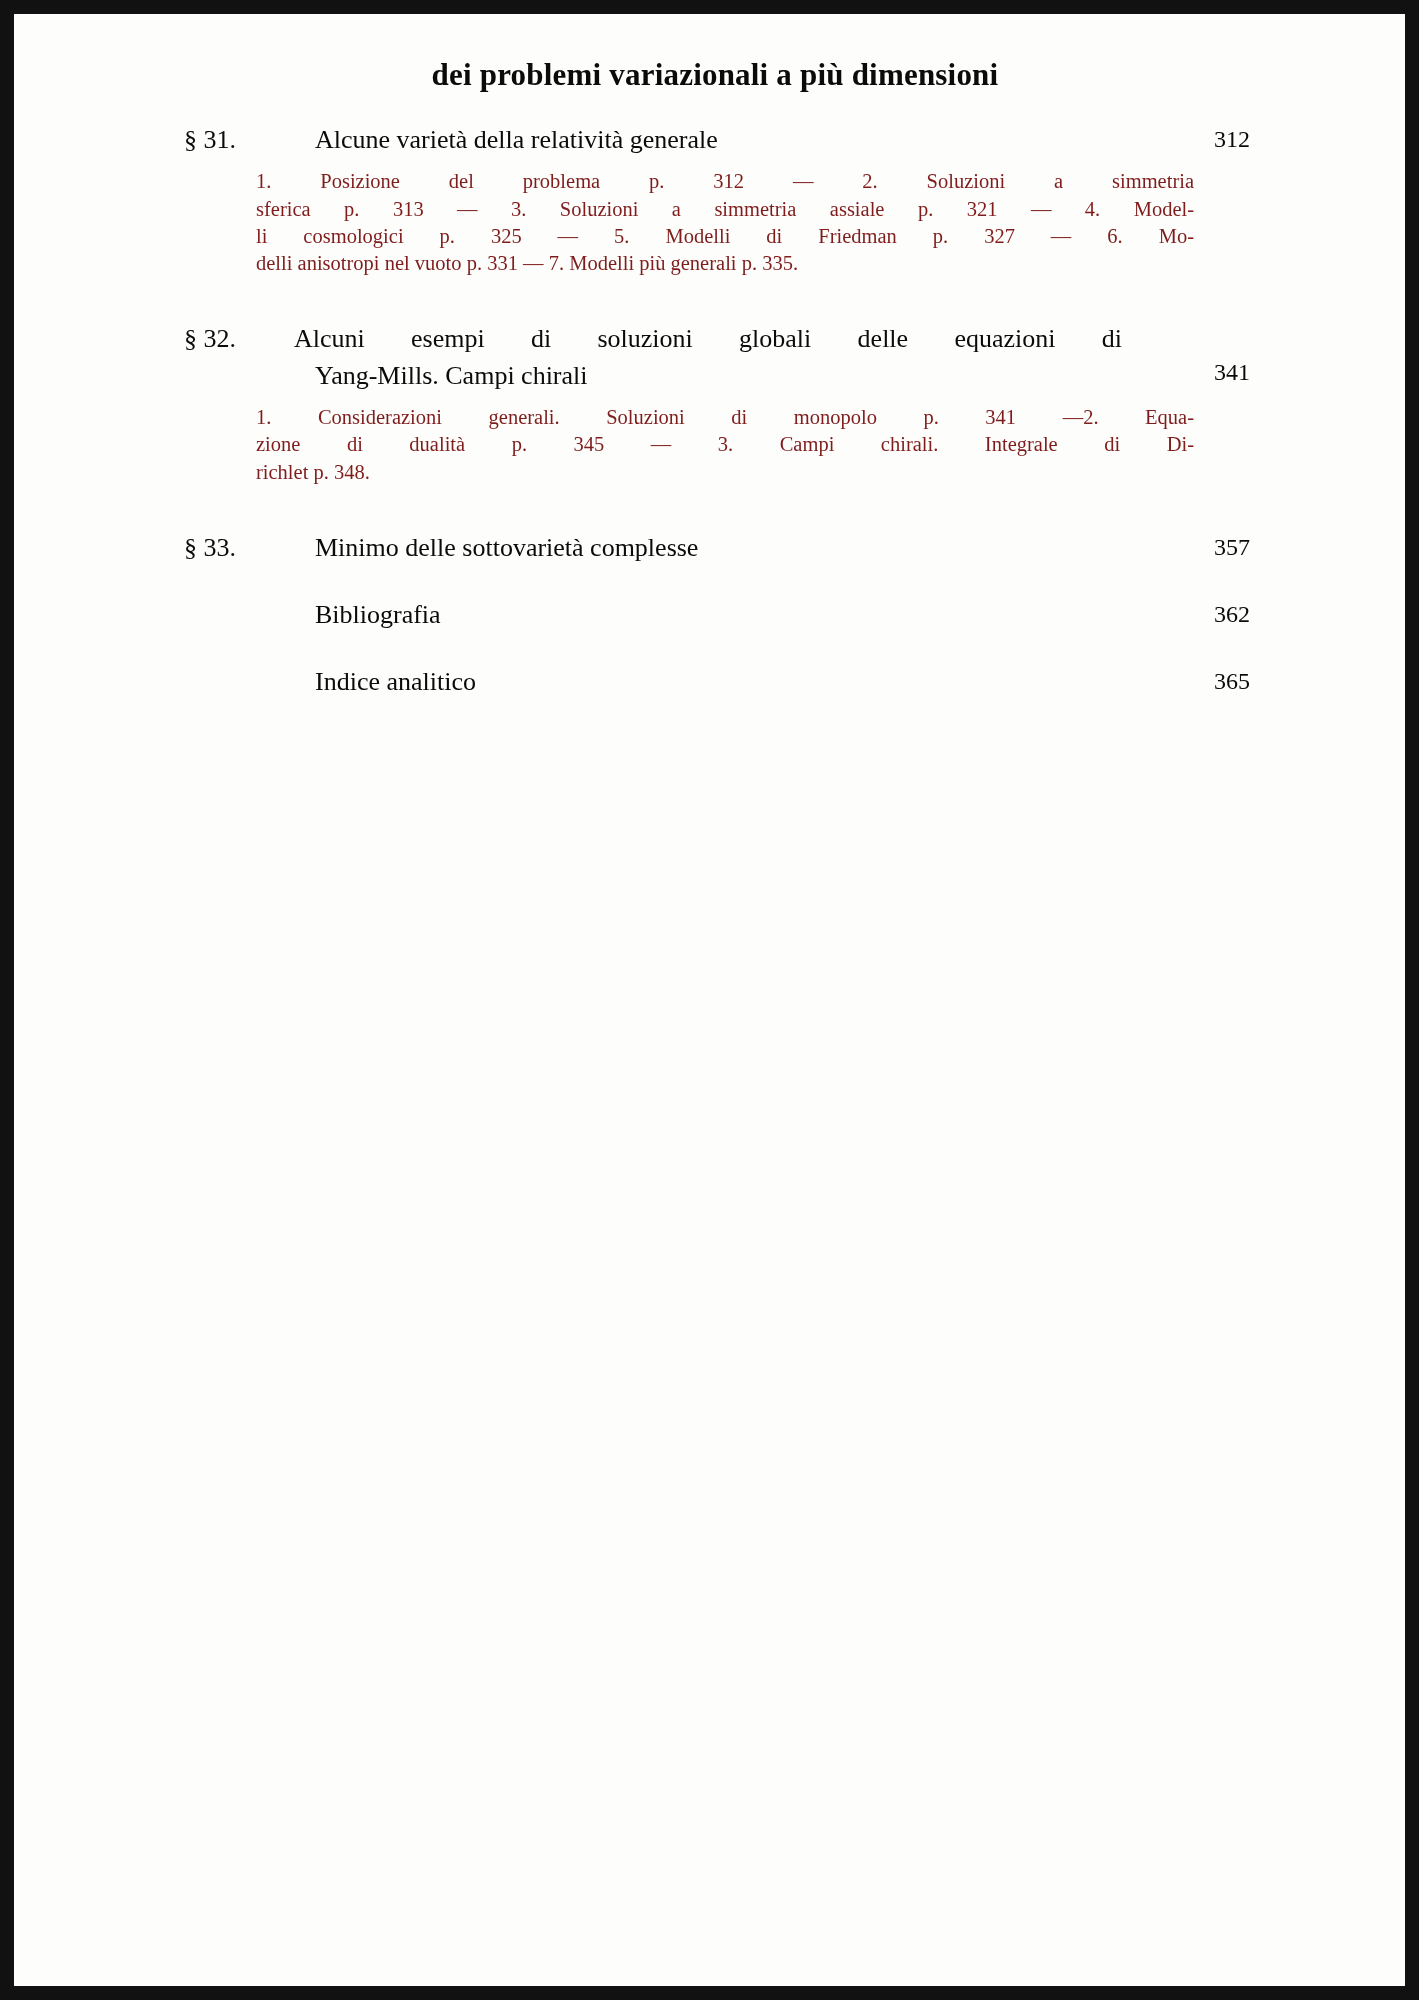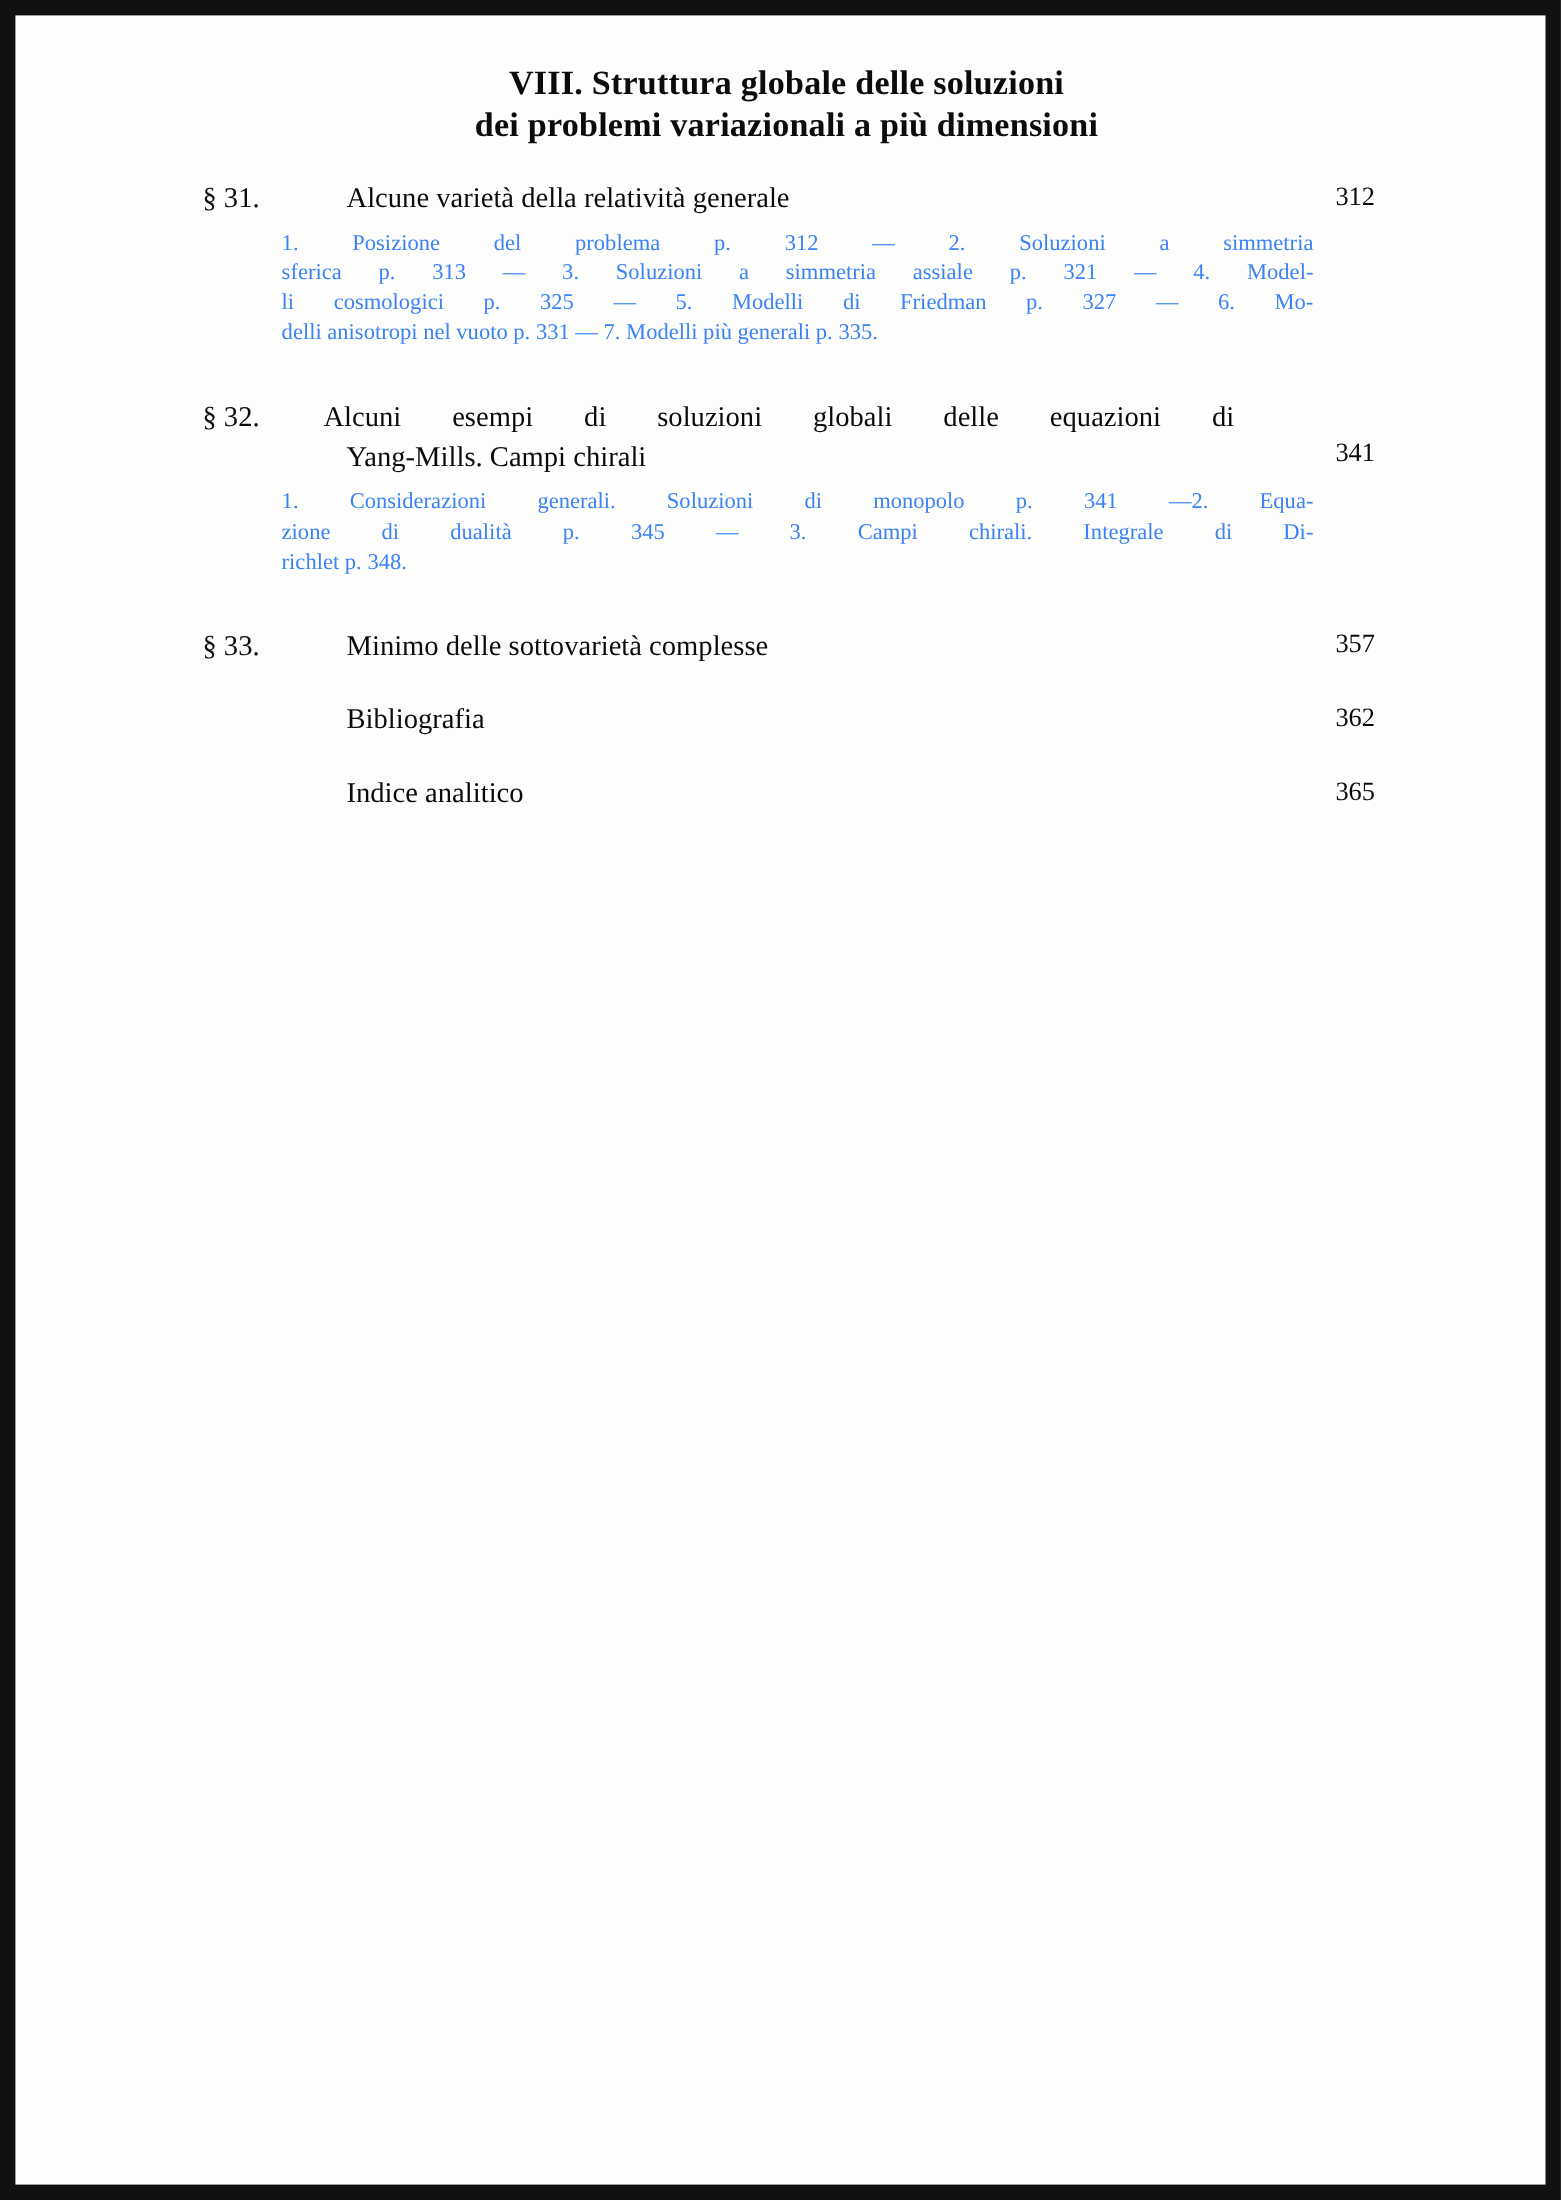--- a/index.html
+++ b/index.html
@@ -92,21 +92,21 @@
     white-space: nowrap;
   }
 
   
   .subitems {
     margin: 9px 0 0 0;
     padding-left: 96px;
     padding-right: 56px;
     font-size: 20.5px;
     line-height: 1.33;
-    color: #3b82f6;
+    color: #7f1d1d;
   }
   .subitems .sline {
     display: block;
     text-align: justify;
     text-align-last: justify;
     white-space: nowrap;
   }
   .subitems .sline.last {
     text-align-last: left;
   }
@@ -116,21 +116,20 @@
 </head>
 <body>
 
 <div class="page">
   <div class="paper"></div>
   <div class="scan-frame"></div>
 
   <div class="content">
 
     <h1 class="chapter-title">
-      <span class="line">VIII. Struttura globale delle soluzioni</span>
       <span class="line">dei problemi variazionali a più dimensioni</span>
     </h1>
 
     <div class="entry">
       <span class="entry-num">§ 31.</span>
       <span class="entry-title">
         <span class="tline">Alcune varietà della relatività generale</span>
       </span>
       <span class="entry-page">312</span>
     </div>

